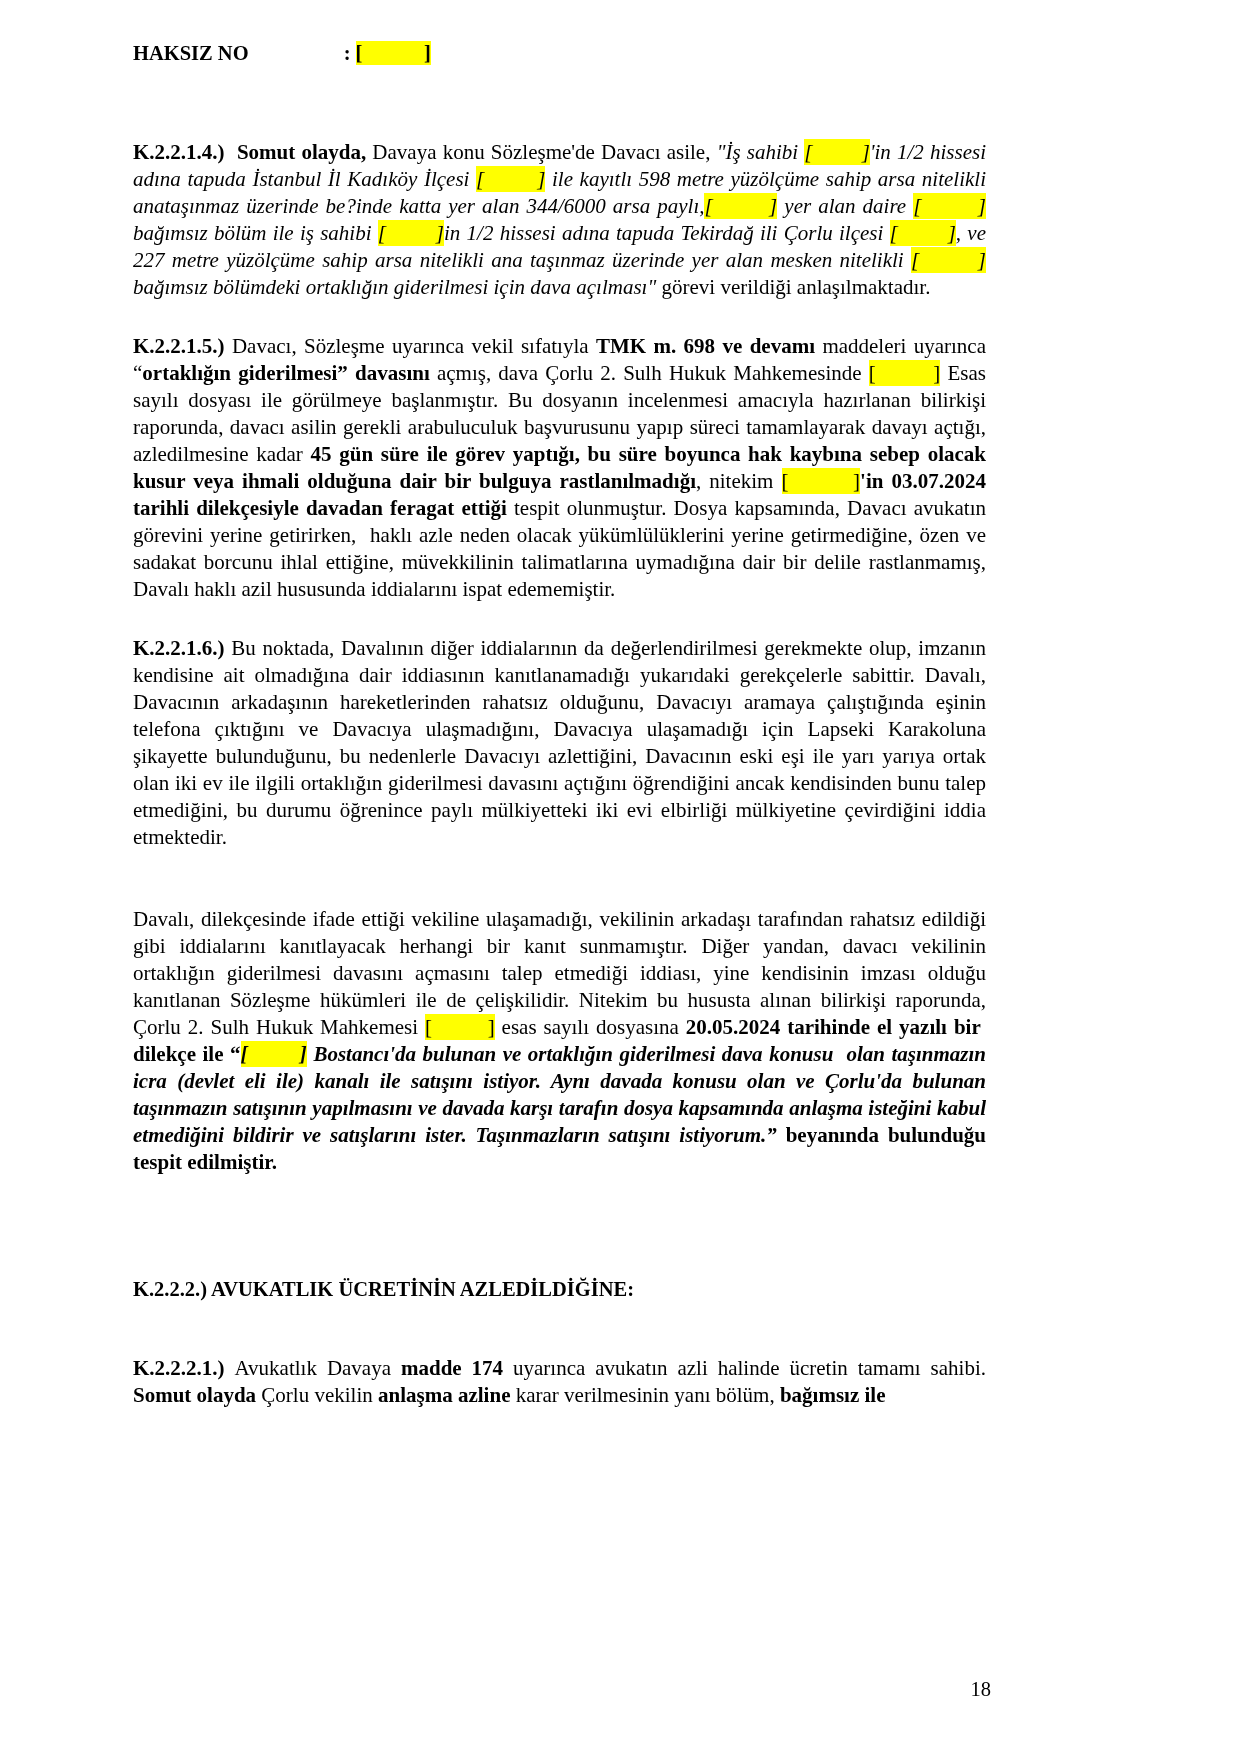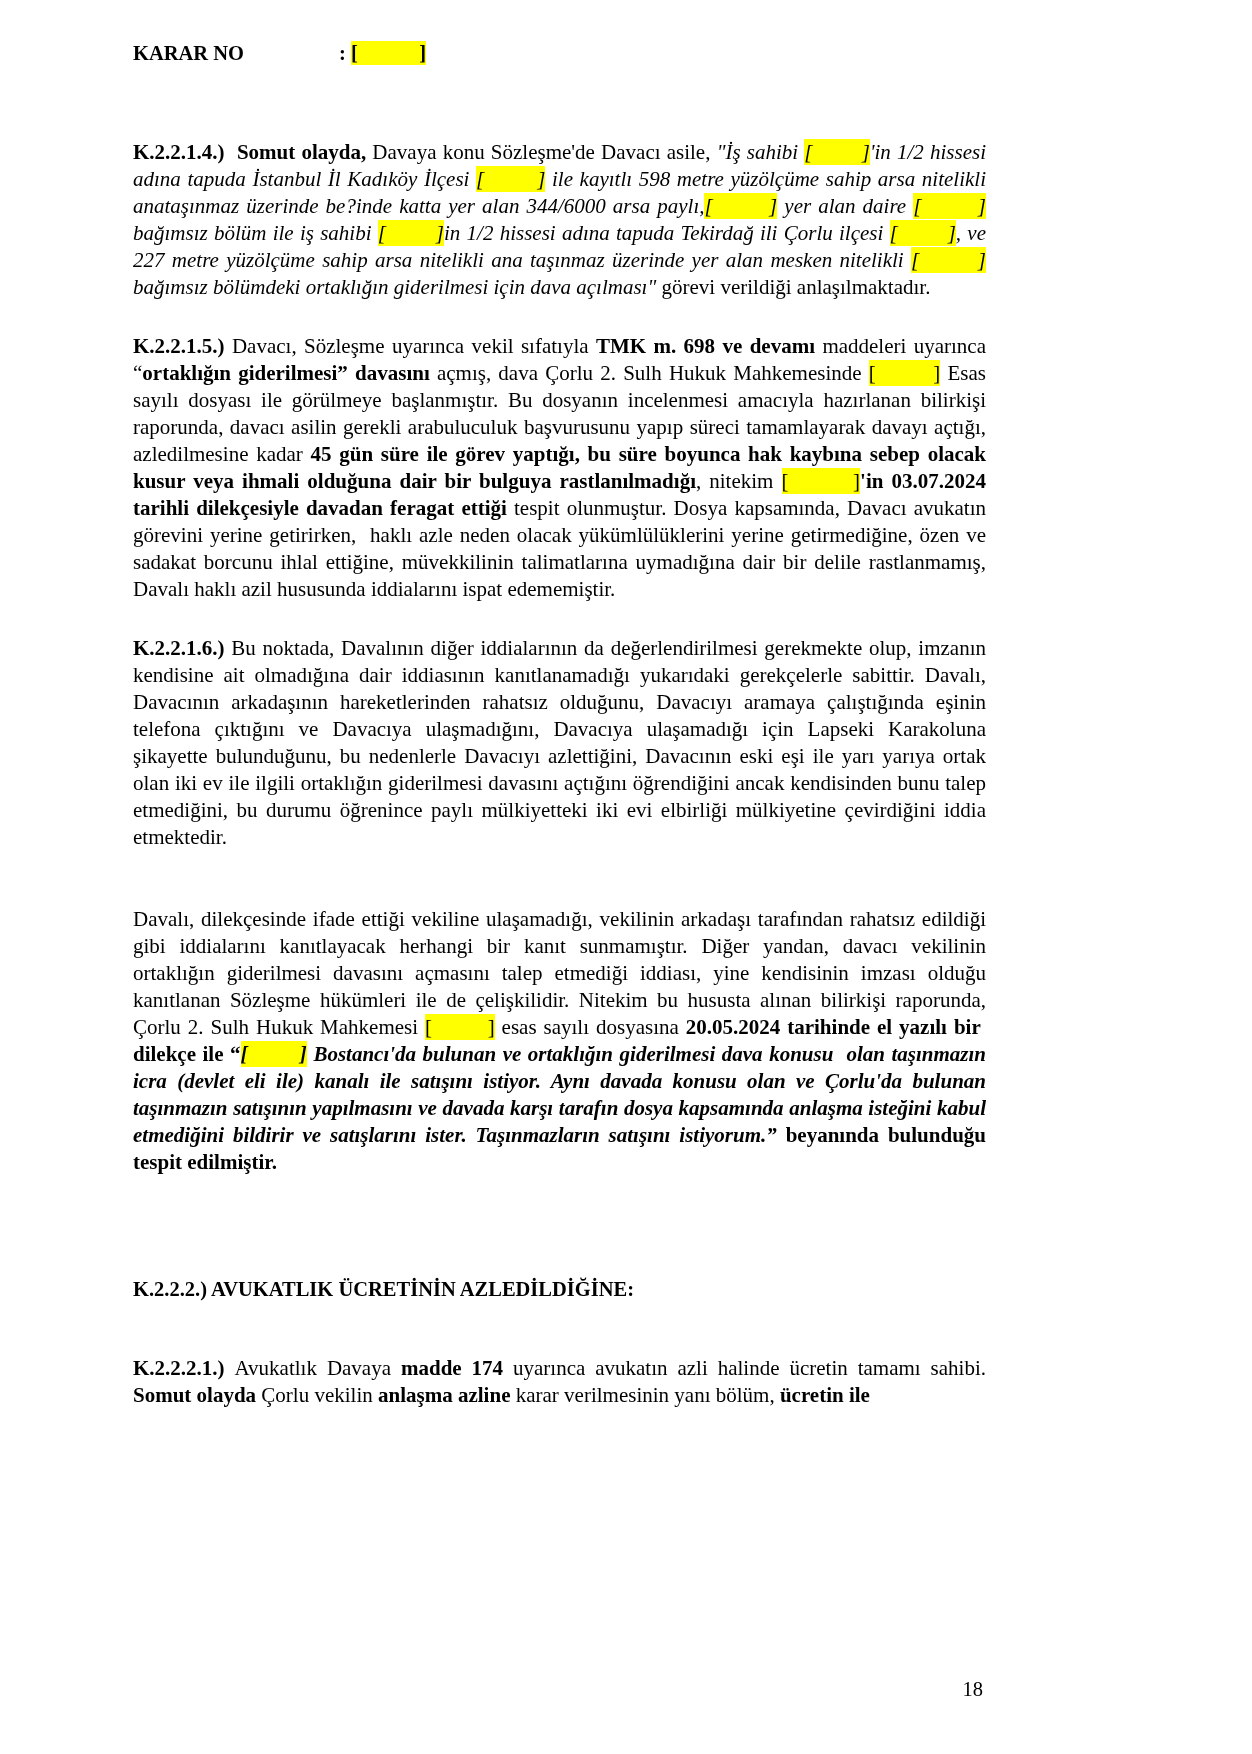--- a/index.html
+++ b/index.html
@@ -39,42 +39,42 @@
     margin: 100px 0 52px 0;
   }
   
   .rs-b  { font-weight: bold; }
   .rs-i  { font-style: italic; }
   .rs-hl { background: #ffff00; padding: 1px 0; }
   .rs-sp { margin-left: 95px; }
   .pageno {
     position: absolute;
     top: 1676px;
-    right: 269px;
+    right: 261px;
     font-size: 20.5px;
     line-height: 27px;
   }
 </style>
 </head>
 <body>
 
 <div class="page">
   <div class="content">
 
-    <div class="hdr"><span class="rs-b">KARAR NO</span><span class="rs-b rs-sp">: </span><span class="rs-b rs-hl">[&nbsp;&nbsp;&nbsp;&nbsp;&nbsp;&nbsp;&nbsp;&nbsp;&nbsp;&nbsp;&nbsp;&nbsp;]</span></div>
+    <div class="hdr"><span class="rs-b">HAKSIZ NO</span><span class="rs-b rs-sp">: </span><span class="rs-b rs-hl">[&nbsp;&nbsp;&nbsp;&nbsp;&nbsp;&nbsp;&nbsp;&nbsp;&nbsp;&nbsp;&nbsp;&nbsp;]</span></div>
 
     <p><span class="rs-b">K.2.2.1.4.)&nbsp; Somut olayda, </span><span>Davaya konu Sözleşme'de Davacı asile, </span><span class="rs-i">"İş sahibi </span><span class="rs-i rs-hl">[&nbsp;&nbsp;&nbsp;&nbsp;&nbsp;&nbsp;&nbsp;&nbsp;]</span><span class="rs-i">'in 1/2 hissesi adına tapuda İstanbul İl Kadıköy İlçesi </span><span class="rs-i rs-hl">[&nbsp;&nbsp;&nbsp;&nbsp;&nbsp;&nbsp;&nbsp;&nbsp;]</span><span class="rs-i"> ile kayıtlı 598 metre yüzölçüme sahip arsa nitelikli anataşınmaz üzerinde be?inde katta yer alan 344/6000 arsa paylı,</span><span class="rs-i rs-hl">[&nbsp;&nbsp;&nbsp;&nbsp;&nbsp;&nbsp;&nbsp;&nbsp;]</span><span class="rs-i"> yer alan daire </span><span class="rs-i rs-hl">[&nbsp;&nbsp;&nbsp;&nbsp;&nbsp;&nbsp;&nbsp;&nbsp;]</span><span class="rs-i"> bağımsız bölüm ile iş sahibi </span><span class="rs-i rs-hl">[&nbsp;&nbsp;&nbsp;&nbsp;&nbsp;&nbsp;&nbsp;&nbsp;]</span><span class="rs-i">in 1/2 hissesi adına tapuda Tekirdağ ili Çorlu ilçesi </span><span class="rs-i rs-hl">[&nbsp;&nbsp;&nbsp;&nbsp;&nbsp;&nbsp;&nbsp;&nbsp;]</span><span class="rs-i">, ve 227 metre yüzölçüme sahip arsa nitelikli ana taşınmaz üzerinde yer alan mesken nitelikli </span><span class="rs-i rs-hl">[&nbsp;&nbsp;&nbsp;&nbsp;&nbsp;&nbsp;&nbsp;&nbsp;]</span><span class="rs-i"> bağımsız bölümdeki ortaklığın giderilmesi için dava açılması" </span><span>görevi verildiği anlaşılmaktadır.</span></p>
 
     <p><span class="rs-b">K.2.2.1.5.) </span><span>Davacı, Sözleşme uyarınca vekil sıfatıyla </span><span class="rs-b">TMK m. 698 ve devamı </span><span>maddeleri uyarınca “</span><span class="rs-b">ortaklığın giderilmesi” davasını </span><span>açmış, dava Çorlu 2. Sulh Hukuk Mahkemesinde </span><span class="rs-hl">[&nbsp;&nbsp;&nbsp;&nbsp;&nbsp;&nbsp;&nbsp;&nbsp;]</span><span> Esas sayılı dosyası ile görülmeye başlanmıştır. Bu dosyanın incelenmesi amacıyla hazırlanan bilirkişi raporunda, davacı asilin gerekli arabuluculuk başvurusunu yapıp süreci tamamlayarak davayı açtığı, azledilmesine kadar </span><span class="rs-b">45 gün süre ile görev yaptığı, bu süre boyunca hak kaybına sebep olacak kusur veya ihmali olduğuna dair bir bulguya rastlanılmadığı</span><span>, nitekim </span><span class="rs-hl">[&nbsp;&nbsp;&nbsp;&nbsp;&nbsp;&nbsp;&nbsp;&nbsp;]</span><span class="rs-b">'in 03.07.2024 tarihli dilekçesiyle davadan feragat ettiği </span><span>tespit olunmuştur. Dosya kapsamında, Davacı avukatın görevini yerine getirirken,&nbsp; haklı azle&nbsp;neden olacak yükümlülüklerini yerine getirmediğine, özen ve sadakat borcunu ihlal ettiğine, müvekkilinin talimatlarına uymadığına dair bir delile rastlanmamış, Davalı haklı azil hususunda iddialarını ispat edememiştir.</span></p>
 
     <p class="before-unnumbered"><span class="rs-b">K.2.2.1.6.) </span><span>Bu noktada, Davalının diğer iddialarının da değerlendirilmesi gerekmekte olup, imzanın kendisine ait olmadığına dair iddiasının kanıtlanamadığı yukarıdaki gerekçelerle sabittir. Davalı, Davacının arkadaşının hareketlerinden rahatsız olduğunu, Davacıyı aramaya çalıştığında eşinin telefona çıktığını ve Davacıya ulaşmadığını, Davacıya ulaşamadığı için Lapseki Karakoluna şikayette bulunduğunu, bu nedenlerle Davacıyı azlettiğini, Davacının eski eşi ile yarı yarıya ortak olan&nbsp;iki ev ile ilgili ortaklığın giderilmesi davasını açtığını öğrendiğini ancak kendisinden bunu talep etmediğini, bu durumu öğrenince paylı mülkiyetteki iki evi elbirliği mülkiyetine çevirdiğini iddia etmektedir.</span></p>
 
     <p class="no-gap"><span>Davalı, dilekçesinde ifade ettiği vekiline ulaşamadığı, vekilinin arkadaşı tarafından rahatsız edildiği gibi iddialarını kanıtlayacak herhangi bir kanıt sunmamıştır. Diğer yandan, davacı vekilinin ortaklığın giderilmesi davasını açmasını talep etmediği iddiası, yine kendisinin imzası olduğu kanıtlanan Sözleşme hükümleri ile de çelişkilidir. Nitekim bu husustа alınan bilirkişi raporunda, Çorlu 2. Sulh Hukuk Mahkemesi </span><span class="rs-hl">[&nbsp;&nbsp;&nbsp;&nbsp;&nbsp;&nbsp;&nbsp;&nbsp;]</span><span> esas sayılı dosyasına </span><span class="rs-b">20.05.2024 tarihinde&nbsp;el yazılı&nbsp;bir&nbsp; dilekçe ile “</span><span class="rs-b rs-i rs-hl">[&nbsp;&nbsp;&nbsp;&nbsp;&nbsp;&nbsp;&nbsp;&nbsp;]</span><span class="rs-b rs-i"> Bostancı'da&nbsp;bulunan ve ortaklığın giderilmesi dava konusu&nbsp; olan&nbsp;taşınmazın icra (devlet eli ile) kanalı ile satışını istiyor. Aynı davada konusu olan ve Çorlu'da bulunan taşınmazın satışının yapılmasını ve davada karşı tarafın dosya kapsamında anlaşma isteğini kabul etmediğini bildirir ve satışlarını ister. Taşınmazların satışını istiyorum.” </span><span class="rs-b">beyanında bulunduğu tespit edilmiştir.</span></p>
 
 
     <div class="section-heading"><span class="rs-b">K.2.2.2.) AVUKATLIK ÜCRETİNİN AZLEDİLDİĞİNE:</span></div>
 
-    <p class="no-gap"><span class="rs-b">K.2.2.2.1.) </span><span>Avukatlık Davaya </span><span class="rs-b">madde 174 </span><span>uyarınca avukatın azli halinde ücretin tamamı sahibi. </span><span class="rs-b">Somut olayda </span><span>Çorlu vekilin </span><span class="rs-b">anlaşma azline </span><span>karar verilmesinin yanı bölüm, </span><span class="rs-b">ücretin ile</span></p>
+    <p class="no-gap"><span class="rs-b">K.2.2.2.1.) </span><span>Avukatlık Davaya </span><span class="rs-b">madde 174 </span><span>uyarınca avukatın azli halinde ücretin tamamı sahibi. </span><span class="rs-b">Somut olayda </span><span>Çorlu vekilin </span><span class="rs-b">anlaşma azline </span><span>karar verilmesinin yanı bölüm, </span><span class="rs-b">bağımsız ile</span></p>
 
   </div>
 
   <div class="pageno">18</div>
 </div>
 
 </body></html>

